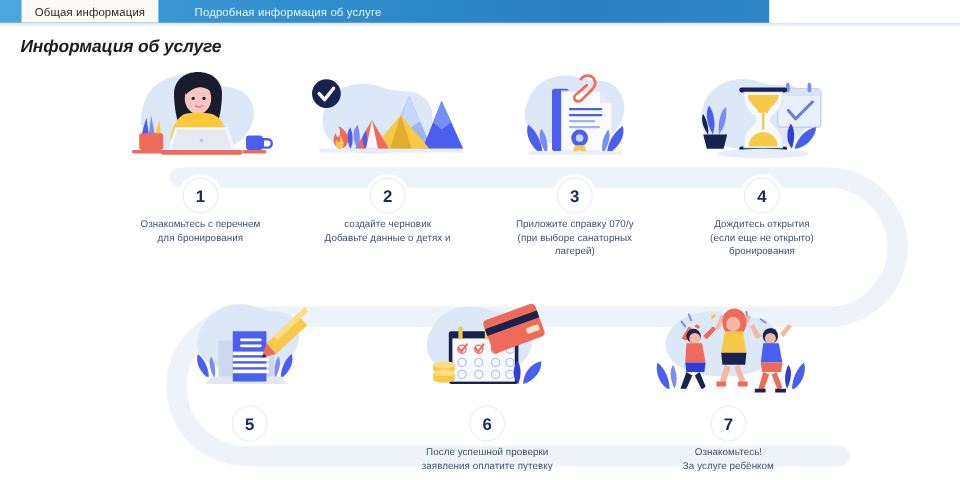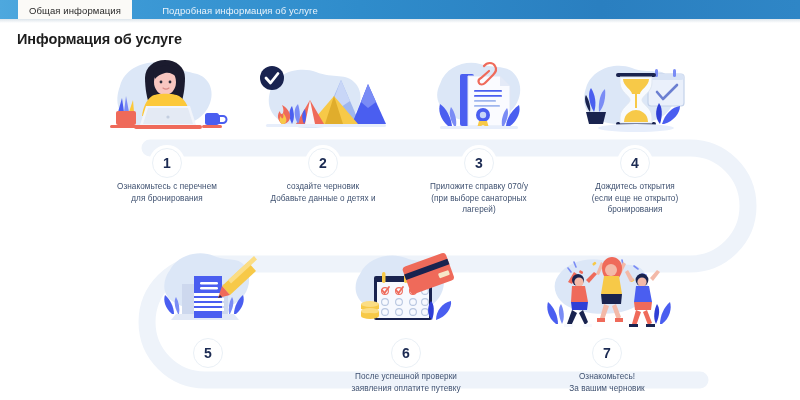--- a/index.html
+++ b/index.html
@@ -6,21 +6,21 @@
   body{
     width:800px;height:400px;overflow:hidden;
     background:#ffffff;
     font-family:"Liberation Sans","DejaVu Sans",sans-serif;
     -webkit-font-smoothing:antialiased;
   }
   #app{position:relative;width:800px;height:400px;overflow:hidden;background:#fff;}
 
   
   .tabbar{
-    position:absolute;left:0;top:0;width:800px;height:19px;
+    position:absolute;left:0;top:0;width:641px;height:19px;
     background:linear-gradient(90deg,#4ea8de 0%,#3d9ad6 14%,#2f8ccb 45%,#2a7fc0 75%,#2f86c6 100%);
     overflow:hidden;
   }
   .tab{
     position:absolute;top:-11px;height:30px;
     display:flex;align-items:flex-end;justify-content:center;
     box-sizing:border-box;padding:0 12px 3px 12px;
     font-size:9.5px;letter-spacing:.1px;white-space:nowrap;
   }
   .tab.active{
@@ -32,21 +32,21 @@
     left:140px;width:200px;color:#e9f3fb;background:transparent;
   }
   .tabbar-shadow{
     position:absolute;left:0;top:19px;width:800px;height:4px;
     background:linear-gradient(180deg,rgba(40,90,130,.16),rgba(40,90,130,0));
   }
 
   
   .page-title{
     position:absolute;left:17px;top:31px;
-    font-size:14.5px;font-weight:bold;color:#1d1d1d;letter-spacing:-.1px;
+    font-size:14.5px;font-weight:bold;color:#1d1d1d;letter-spacing:-.1px;font-style:italic;
   }
 
   
   .track{position:absolute;left:0;top:48px;width:800px;height:352px;}
 
   
   .step{position:absolute;text-align:center;}
   .art{position:relative;width:100%;height:88px;}
   .num-wrap{position:relative;height:28px;margin-top:4px;}
   .num{
@@ -384,17 +384,17 @@
         <path d="M40 78c-4-9-4-16-1-20 3 6 4 14 1 20z" fill="#7a8cf5"></path>
         <path d="M140 78c8-6 10-16 8-22-6 5-10 14-10 22z" fill="#4a5ef0"></path>
         <path d="M134 78c4-9 4-16 1-20-3 6-4 14-1 20z" fill="#2f3fd6"></path>
       </svg>
     </div>
     <div class="num-wrap">
       <div class="num">7</div>
     </div>
     <div class="caption">
       <div>Ознакомьтесь!</div>
-      <div>За вашим черновик</div>
+      <div>За услуге ребёнком</div>
     </div>
   </div>
 
 </div>
 
 </body></html>

